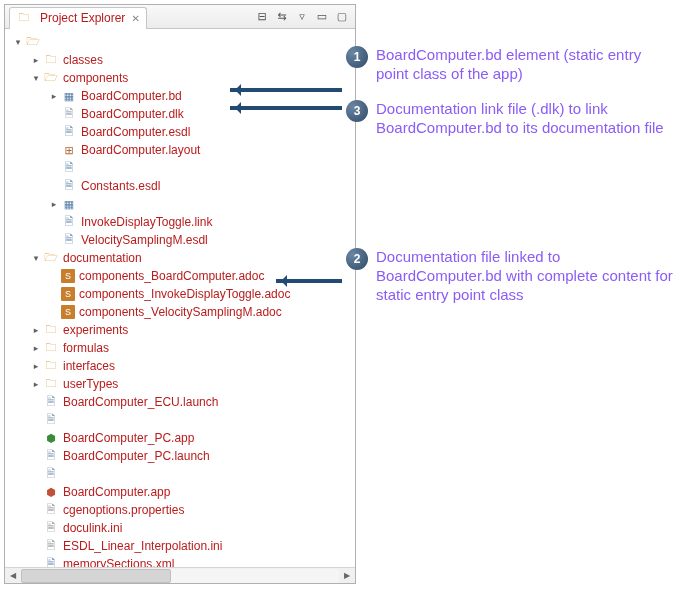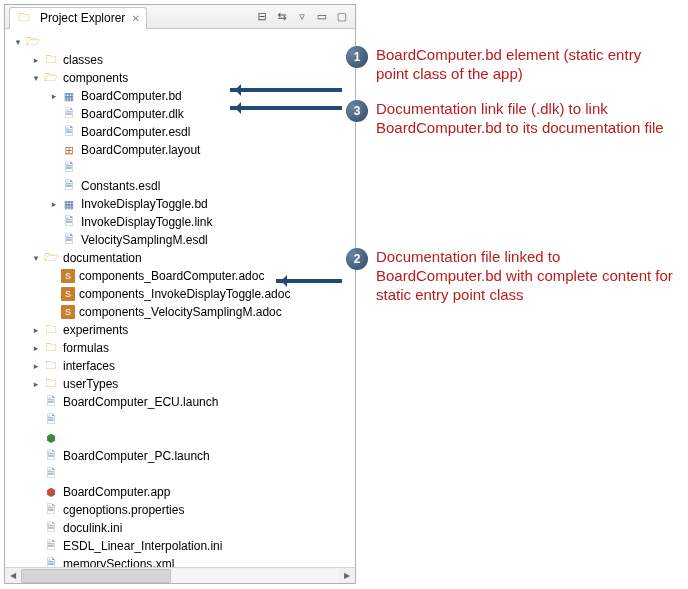--- a/index.html
+++ b/index.html
@@ -94,21 +94,21 @@
   .i-dlk         { color:#7b8fa3; }
   .i-esdl        { color:#5a7fa8; }
   .i-layout      { color:#b06a3a; }
   .i-adoc        { background:#c77f2e; color:#fff; width:14px; height:14px; font-size:9px; border-radius:1px; }
   .i-launch      { color:#6e88a5; }
   .i-app         { color:#3a8a3a; }
   .i-app2        { color:#c0503a; }
   .i-prop        { color:#888; }
   .i-ini         { color:#888; }
   .i-xml         { color:#5a7fa8; }
-  .label { color:#000000; }
+  .label { color:#b91c1c; }
   .scrollbar-h {
     height: 16px;
     background: #f0f0f0;
     border-top: 1px solid #d5d5d5;
     display: flex;
     align-items: center;
   }
   .sb-arrow {
     width: 16px; height: 14px;
     display: flex; align-items:center; justify-content:center;
@@ -132,21 +132,21 @@
     background: radial-gradient(circle at 30% 30%, #6b86a2, #2e4a67);
     color: #fff;
     display: flex;
     align-items: center;
     justify-content: center;
     font-size: 12px;
     font-weight: bold;
     flex-shrink: 0;
   }
   .callout .text {
-    color: #b91c1c;
+    color: #8b5cf6;
     font-size: 15px;
     line-height: 1.25;
     max-width: 300px;
   }
   .arrow {
     position: absolute;
     height: 0;
     border-top: 4px solid #234a73;
   }
   .arrow::before {
@@ -216,21 +216,20 @@
         <span class="icon i-esdl">🗎</span>
       </div>
       <div class="node" style="padding-left: 42px;">
         <span class="twisty n"></span>
         <span class="icon i-esdl">🗎</span>
         <span class="label">Constants.esdl</span>
       </div>
       <div class="node" style="padding-left: 42px;">
         <span class="twisty r"></span>
         <span class="icon i-bd">▦</span>
-        <span class="label">InvokeDisplayToggle.bd</span>
       </div>
       <div class="node" style="padding-left: 42px;">
         <span class="twisty n"></span>
         <span class="icon i-esdl">🗎</span>
         <span class="label">InvokeDisplayToggle.link</span>
       </div>
       <div class="node" style="padding-left: 42px;">
         <span class="twisty n"></span>
         <span class="icon i-esdl">🗎</span>
         <span class="label">VelocitySamplingM.esdl</span>
@@ -280,20 +279,21 @@
         <span class="icon i-launch">🗎</span>
         <span class="label">BoardComputer_ECU.launch</span>
       </div>
       <div class="node" style="padding-left: 24px;">
         <span class="twisty n"></span>
         <span class="icon i-launch">🗎</span>
       </div>
       <div class="node" style="padding-left: 24px;">
         <span class="twisty n"></span>
         <span class="icon i-app">⬢</span>
+        <span class="label">BoardComputer_PC.app</span>
       </div>
       <div class="node" style="padding-left: 24px;">
         <span class="twisty n"></span>
         <span class="icon i-launch">🗎</span>
         <span class="label">BoardComputer_PC.launch</span>
       </div>
       <div class="node" style="padding-left: 24px;">
         <span class="twisty n"></span>
         <span class="icon i-launch">🗎</span>
       </div>

